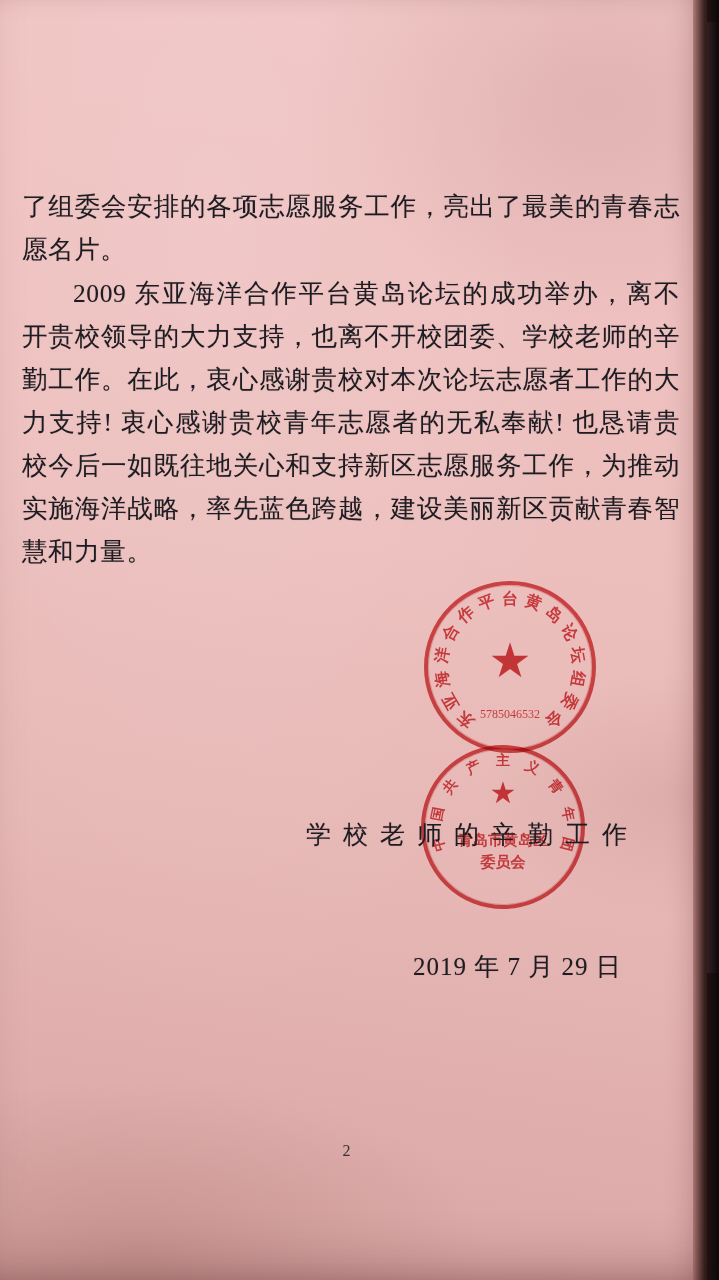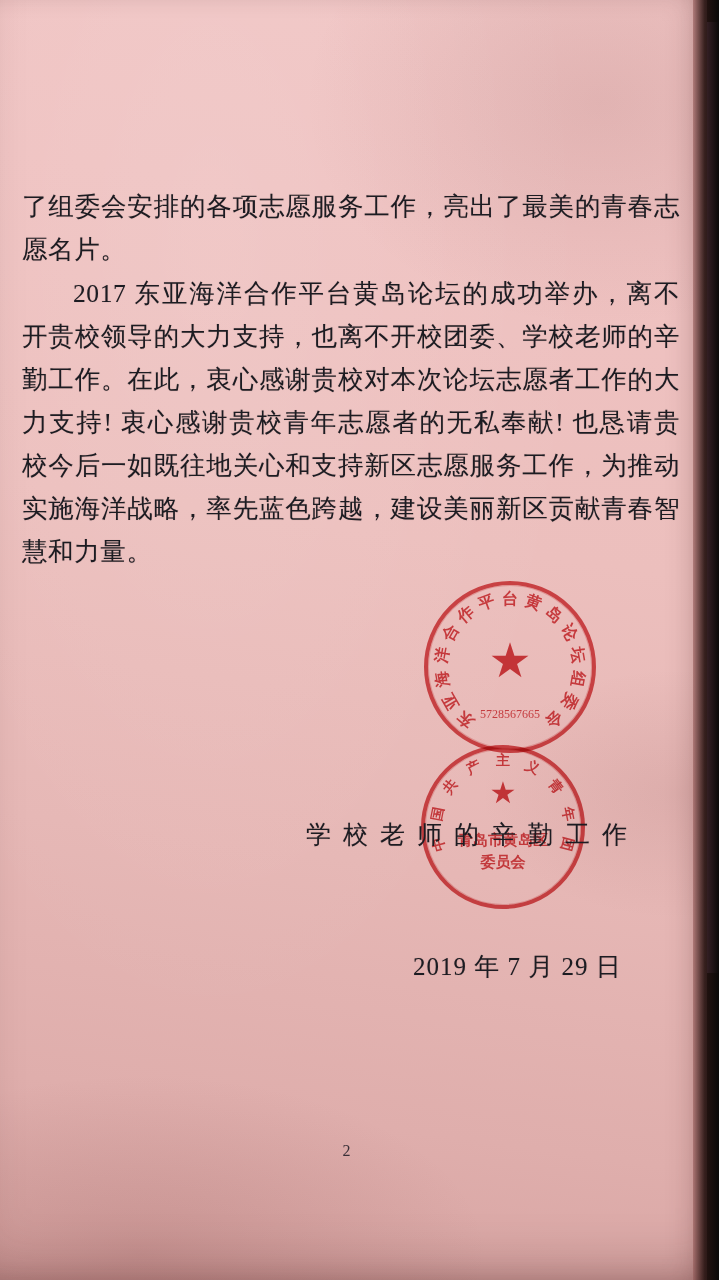--- a/index.html
+++ b/index.html
@@ -202,21 +202,21 @@
   <div class="bg-dark-top"></div>
 
   <div class="paper"></div>
   <div class="paper-edge"></div>
 
   <div class="content">
 
     <div class="body-text p1">了组委会安排的各项志愿服务工作，亮出了最美的青春志愿名片。</div>
 
     <div class="body-text p2">
-      <span class="indent">2017 东亚海洋合作平台黄岛论坛的成功举办，离不开贵校领导的大力支持，也离不开校团委、学校老师的辛勤工作。在此，衷心感谢贵校对本次论坛志愿者工作的大力支持! 衷心感谢贵校青年志愿者的无私奉献! 也恳请贵校今后一如既往地关心和支持新区志愿服务工作，为推动实施海洋战略，率先蓝色跨越，建设美丽新区贡献青春智慧和力量。</span>
+      <span class="indent">2009 东亚海洋合作平台黄岛论坛的成功举办，离不开贵校领导的大力支持，也离不开校团委、学校老师的辛勤工作。在此，衷心感谢贵校对本次论坛志愿者工作的大力支持! 衷心感谢贵校青年志愿者的无私奉献! 也恳请贵校今后一如既往地关心和支持新区志愿服务工作，为推动实施海洋战略，率先蓝色跨越，建设美丽新区贡献青春智慧和力量。</span>
     </div>
 
 
     <div class="seal" id="seal-forum">
       <div class="ring"></div>
       <div class="arc-text" id="arc-forum">
           <span style="font-size: 16px; transform: rotate(-140deg) translate(0px, -68px) rotate(0deg) translate(-50%, -50%);">东</span>
           <span style="font-size: 16px; transform: rotate(-120deg) translate(0px, -68px) rotate(0deg) translate(-50%, -50%);">亚</span>
           <span style="font-size: 16px; transform: rotate(-100deg) translate(0px, -68px) rotate(0deg) translate(-50%, -50%);">海</span>
           <span style="font-size: 16px; transform: rotate(-80deg) translate(0px, -68px) rotate(0deg) translate(-50%, -50%);">洋</span>
@@ -226,21 +226,21 @@
           <span style="font-size: 16px; transform: rotate(0deg) translate(0px, -68px) rotate(0deg) translate(-50%, -50%);">台</span>
           <span style="font-size: 16px; transform: rotate(20deg) translate(0px, -68px) rotate(0deg) translate(-50%, -50%);">黄</span>
           <span style="font-size: 16px; transform: rotate(40deg) translate(0px, -68px) rotate(0deg) translate(-50%, -50%);">岛</span>
           <span style="font-size: 16px; transform: rotate(60deg) translate(0px, -68px) rotate(0deg) translate(-50%, -50%);">论</span>
           <span style="font-size: 16px; transform: rotate(80deg) translate(0px, -68px) rotate(0deg) translate(-50%, -50%);">坛</span>
           <span style="font-size: 16px; transform: rotate(100deg) translate(0px, -68px) rotate(0deg) translate(-50%, -50%);">组</span>
           <span style="font-size: 16px; transform: rotate(120deg) translate(0px, -68px) rotate(0deg) translate(-50%, -50%);">委</span>
           <span style="font-size: 16px; transform: rotate(140deg) translate(0px, -68px) rotate(0deg) translate(-50%, -50%);">会</span>
         </div>
       <div class="star">★</div>
-      <div class="bottom-text" style="top:126px">5728567665</div>
+      <div class="bottom-text" style="top:126px">5785046532</div>
     </div>
 
     <div class="seal" id="seal-youth">
       <div class="ring"></div>
       <div class="arc-text" id="arc-youth">
           <span style="font-size: 14px; transform: rotate(-105deg) translate(0px, -66px) rotate(0deg) translate(-50%, -50%);">中</span>
           <span style="font-size: 14px; transform: rotate(-78.75deg) translate(0px, -66px) rotate(0deg) translate(-50%, -50%);">国</span>
           <span style="font-size: 14px; transform: rotate(-52.5deg) translate(0px, -66px) rotate(0deg) translate(-50%, -50%);">共</span>
           <span style="font-size: 14px; transform: rotate(-26.25deg) translate(0px, -66px) rotate(0deg) translate(-50%, -50%);">产</span>
           <span style="font-size: 14px; transform: rotate(0deg) translate(0px, -66px) rotate(0deg) translate(-50%, -50%);">主</span>

